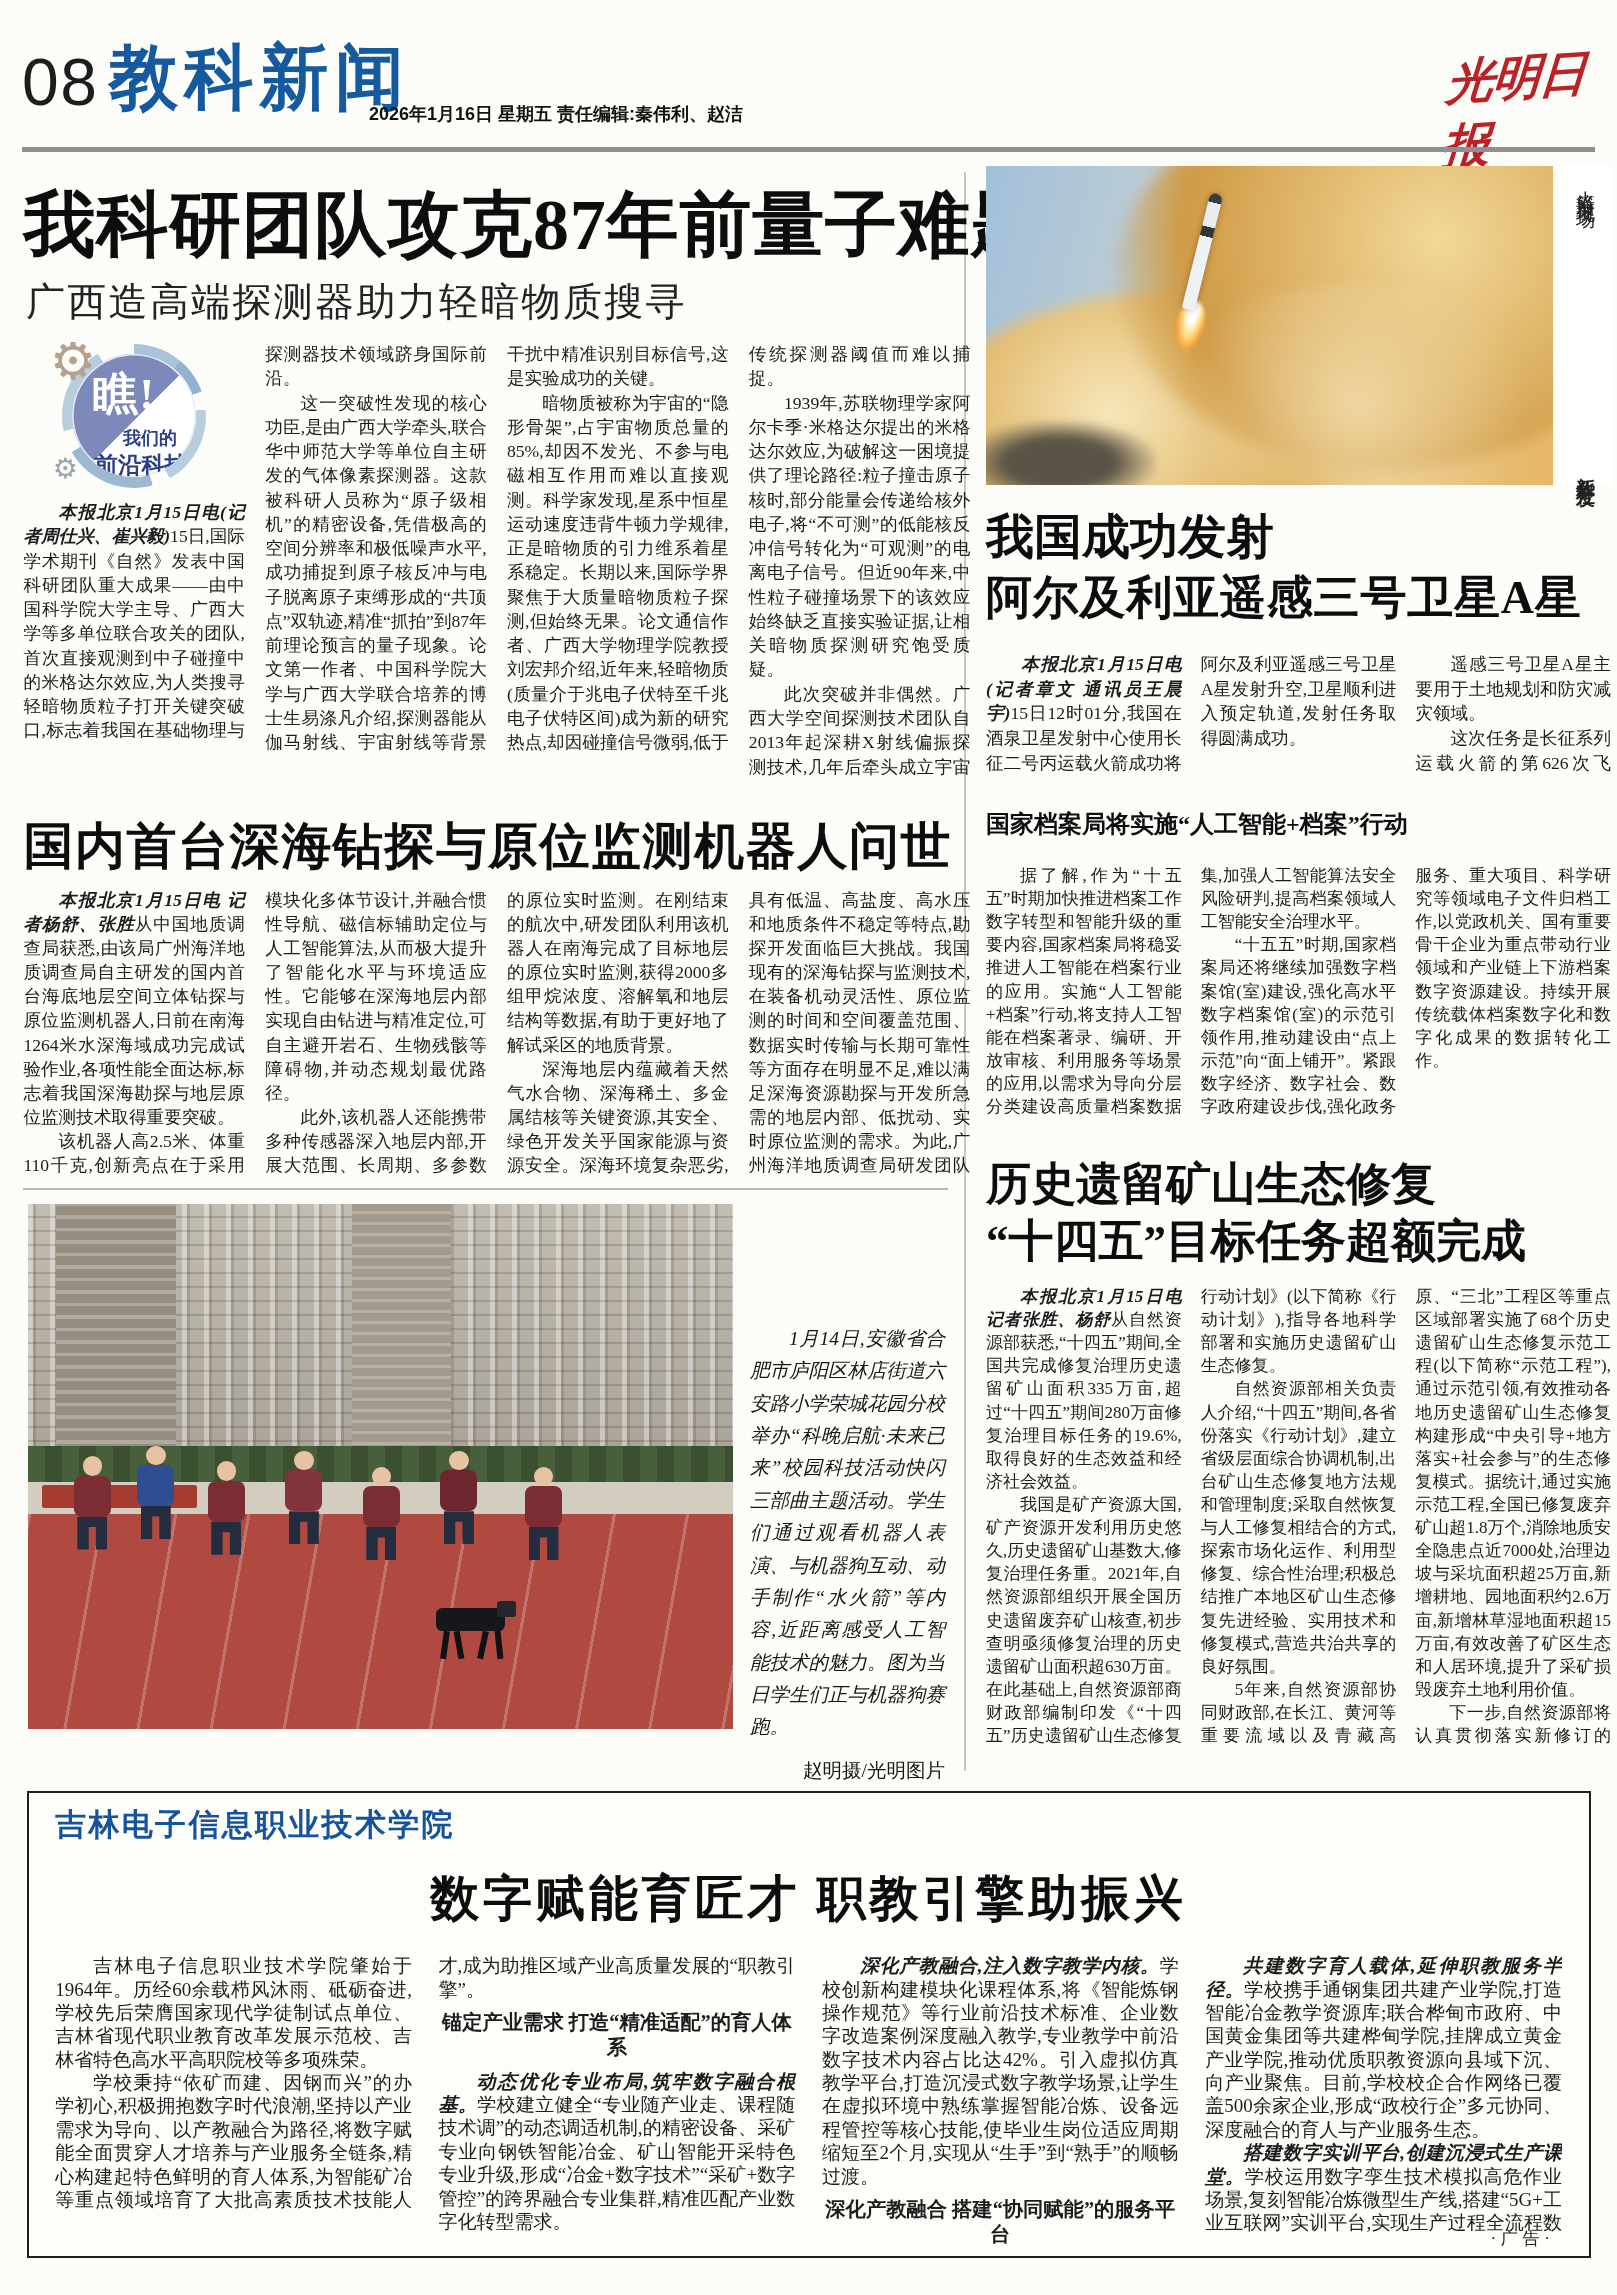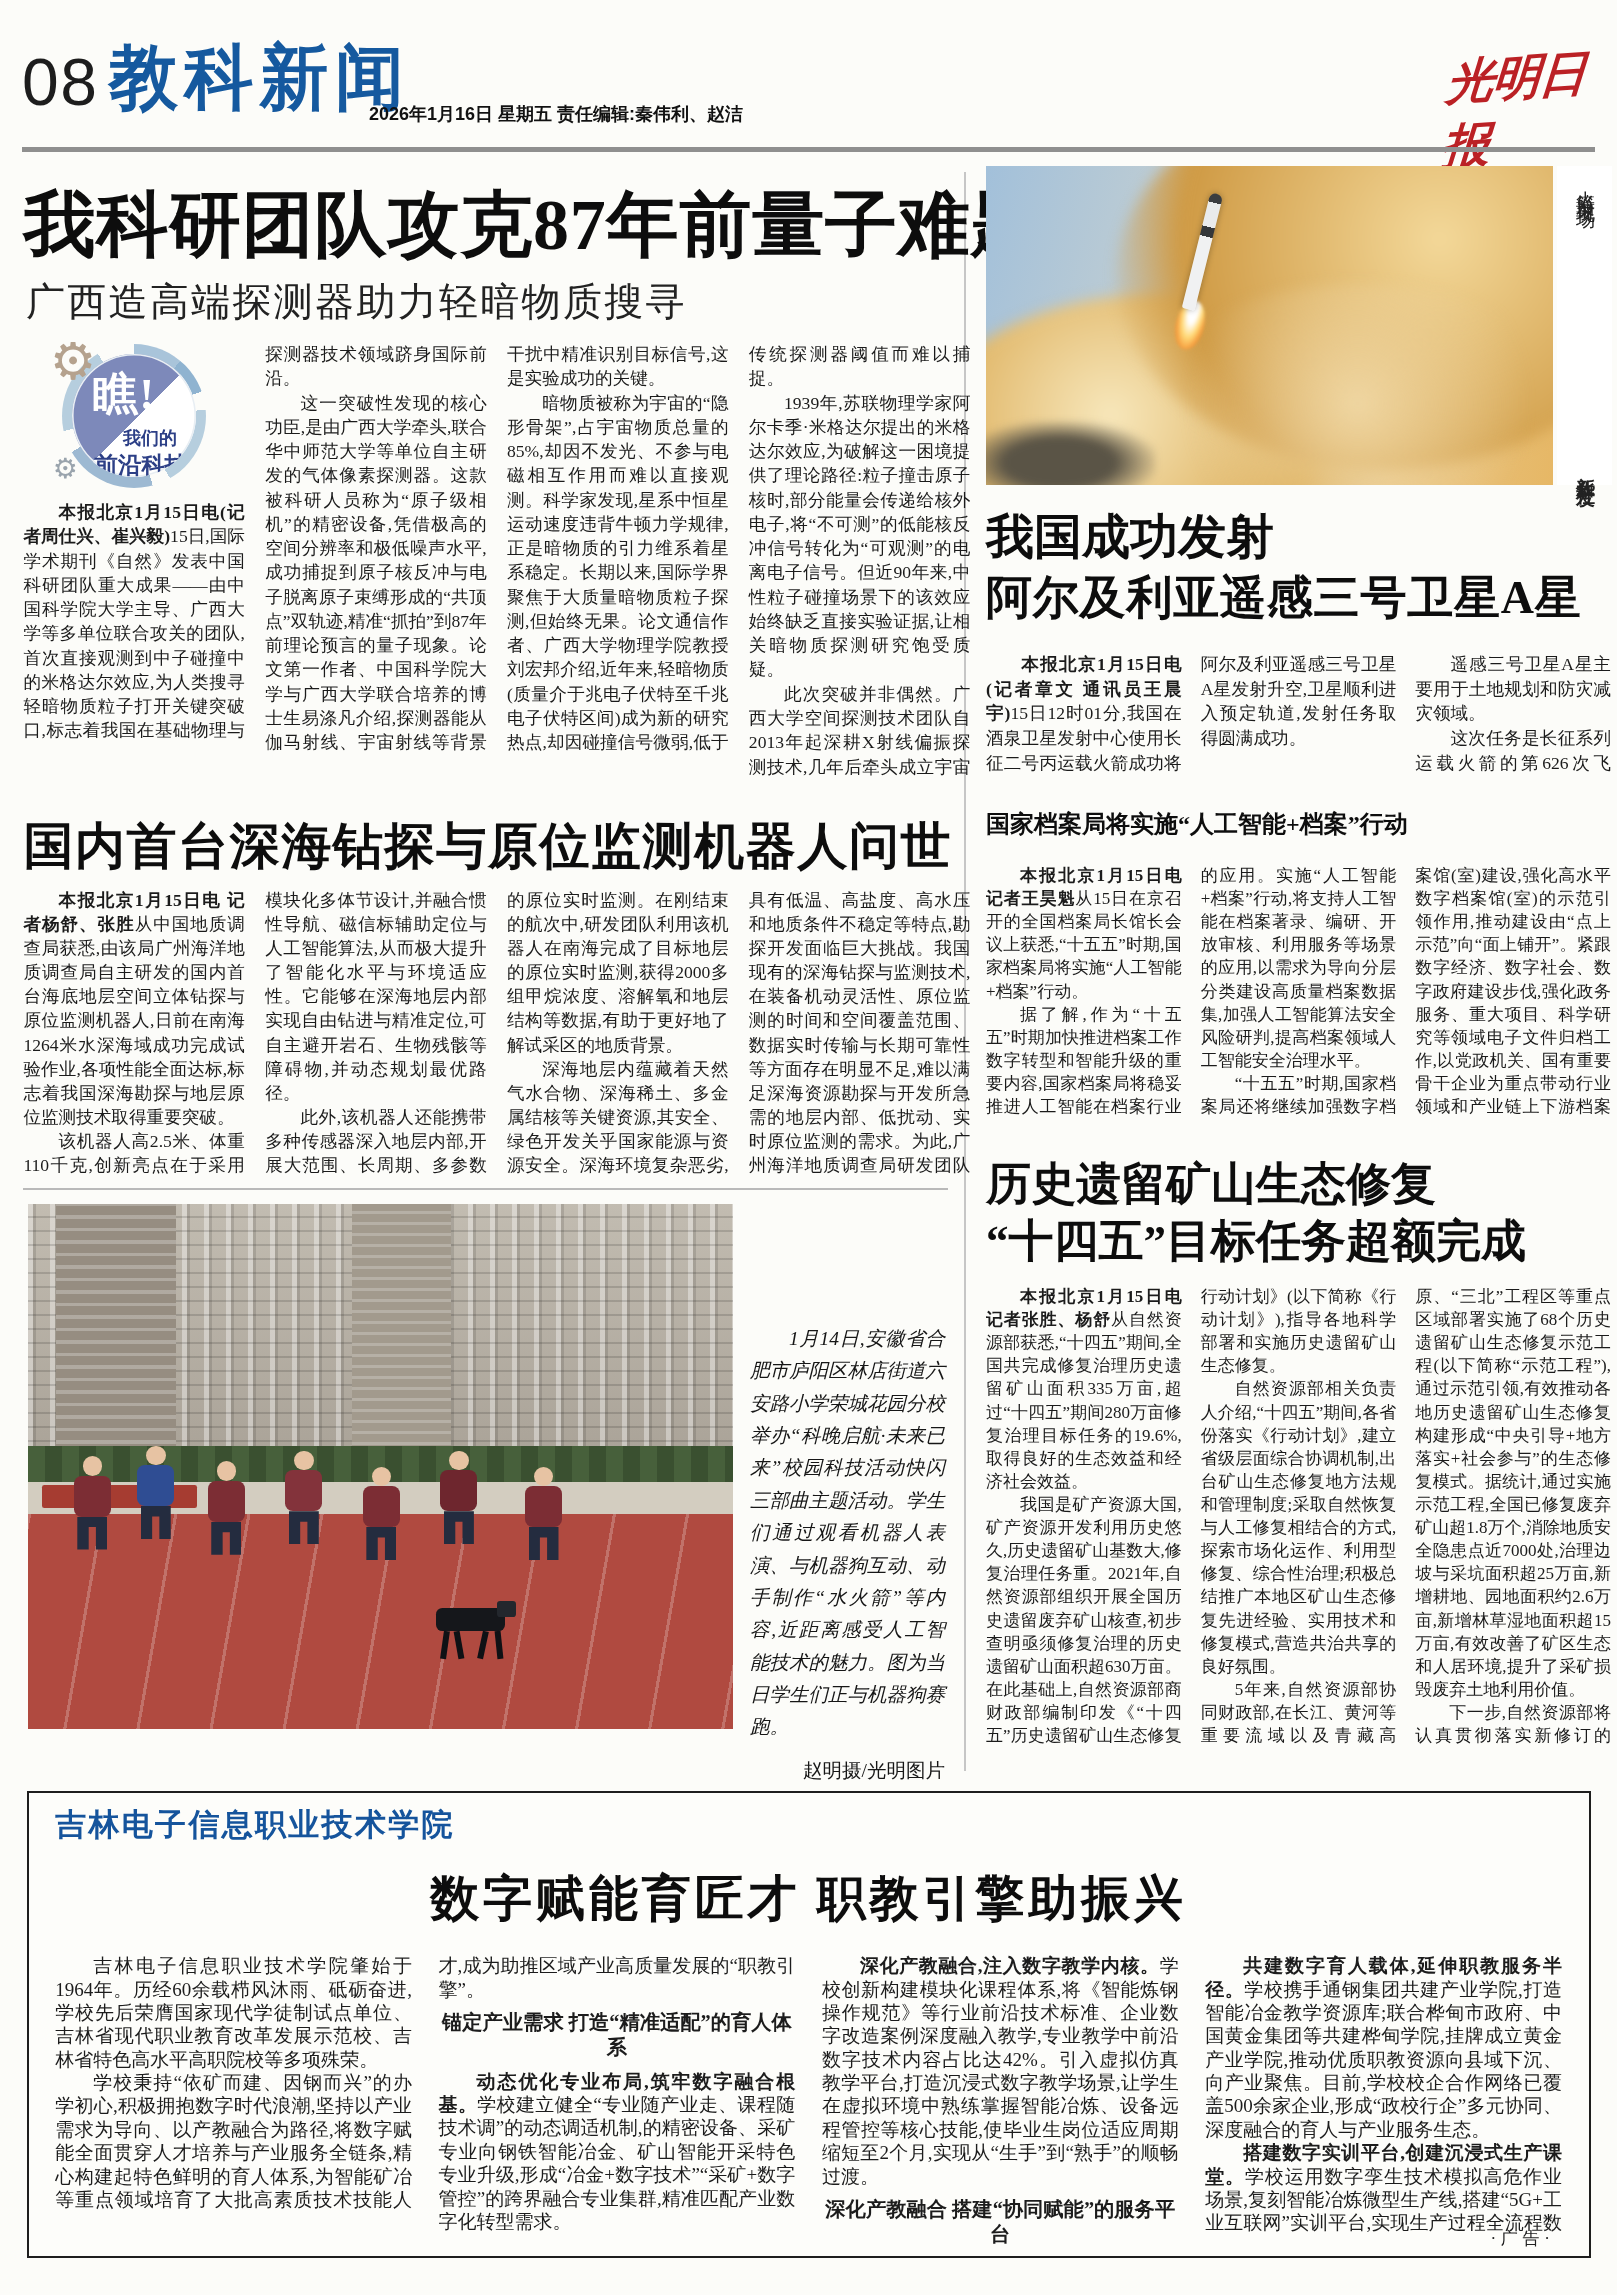--- a/index.html
+++ b/index.html
@@ -19,21 +19,21 @@
   #masthead{left:1444px;top:45px;font-size:48px;font-weight:900;color:#bb2125;
     font-style:italic;letter-spacing:-1.6px;transform:rotate(-4deg) skewX(-8deg);}
   #header-rule{left:22px;top:147px;width:1573px;height:4.7px;background:#8f8f8f;}
   #vrule{left:964px;top:172px;width:1.6px;height:1599px;background:#c6c6c6;}
   #mid-rule{left:23.4px;top:1188px;width:925px;height:1.6px;background:#b9b9b9;}
 
   
   .hl{font-weight:900;white-space:nowrap;color:#0d0d0d;}
   .body-cols{column-fill:auto;text-align:justify;overflow:hidden;color:#1b1b1b;}
   .para{margin:0;text-indent:2em;}
-  .lead{font-weight:700;}
+  .lead{font-weight:700;font-style:italic;}
 
   
   #lead-headline{left:23.4px;top:177px;font-size:72px;letter-spacing:0.8px;}
   #lead-subhead{left:26px;top:275px;font-size:39px;font-weight:400;letter-spacing:2.3px;color:#222;}
   #lead-body{left:23.4px;top:342px;width:947px;height:449px;
     column-count:4;column-gap:20.3px;font-size:17.6px;line-height:1.38;}
   
   .badge{width:144px;height:144px;margin:1.6px auto 12.5px auto;position:relative;break-inside:avoid;}
   .badge-ring{position:absolute;inset:0;border-radius:50%;
     background:conic-gradient(#a9c4da 0 40deg,#8fb3d0 40deg 70deg,rgba(0,0,0,0) 70deg 85deg,
@@ -192,21 +192,20 @@
 <div class="abs body-cols" id="deepsea-body">
   <p class="para"><span class="lead">本报北京1月15日电  记者杨舒、张胜</span><span>从中国地质调查局获悉,由该局广州海洋地质调查局自主研发的国内首台海底地层空间立体钻探与原位监测机器人,日前在南海1264米水深海域成功完成试验作业,各项性能全面达标,标志着我国深海勘探与地层原位监测技术取得重要突破。</span></p>
   <p class="para">该机器人高2.5米、体重110千克,创新亮点在于采用模块化多体节设计,并融合惯性导航、磁信标辅助定位与人工智能算法,从而极大提升了智能化水平与环境适应性。它能够在深海地层内部实现自由钻进与精准定位,可自主避开岩石、生物残骸等障碍物,并动态规划最优路径。</p>
   <p class="para">此外,该机器人还能携带多种传感器深入地层内部,开展大范围、长周期、多参数的原位实时监测。在刚结束的航次中,研发团队利用该机器人在南海完成了目标地层的原位实时监测,获得2000多组甲烷浓度、溶解氧和地层结构等数据,有助于更好地了解试采区的地质背景。</p>
   <p class="para">深海地层内蕴藏着天然气水合物、深海稀土、多金属结核等关键资源,其安全、绿色开发关乎国家能源与资源安全。深海环境复杂恶劣,具有低温、高盐度、高水压和地质条件不稳定等特点,勘探开发面临巨大挑战。我国现有的深海钻探与监测技术,在装备机动灵活性、原位监测的时间和空间覆盖范围、数据实时传输与长期可靠性等方面存在明显不足,难以满足深海资源勘探与开发所急需的地层内部、低扰动、实时原位监测的需求。为此,广州海洋地质调查局研发团队利用理论分析、数值模拟、室内试验及现场测试等手段,突破多项关键技术,研制出国内首台兼具深海地层自由钻探与原位智能监测功能的深海机器人。</p>
 
 </div>
 
 <div class="abs hl" id="archives-headline">国家档案局将实施“人工智能+档案”行动</div>
 <div class="abs body-cols" id="archives-body">
-  <p class="para"><span class="lead">本报北京1月15日电  记者王昊魁</span><span>从15日在京召开的全国档案局长馆长会议上获悉,“十五五”时期,国家档案局将实施“人工智能+档案”行动。</span></p>
   <p class="para">据了解,作为“十五五”时期加快推进档案工作数字转型和智能升级的重要内容,国家档案局将稳妥推进人工智能在档案行业的应用。实施“人工智能+档案”行动,将支持人工智能在档案著录、编研、开放审核、利用服务等场景的应用,以需求为导向分层分类建设高质量档案数据集,加强人工智能算法安全风险研判,提高档案领域人工智能安全治理水平。</p>
   <p class="para">“十五五”时期,国家档案局还将继续加强数字档案馆(室)建设,强化高水平数字档案馆(室)的示范引领作用,推动建设由“点上示范”向“面上铺开”。紧跟数字经济、数字社会、数字政府建设步伐,强化政务服务、重大项目、科学研究等领域电子文件归档工作,以党政机关、国有重要骨干企业为重点带动行业领域和产业链上下游档案数字资源建设。持续开展传统载体档案数字化和数字化成果的数据转化工作。</p>
 </div>
 
 <div class="abs hl" id="mine-h1">历史遗留矿山生态修复</div>
 <div class="abs hl" id="mine-h2">“十四五”目标任务超额完成</div>
 <div class="abs body-cols" id="mine-body">
   <p class="para"><span class="lead">本报北京1月15日电  记者张胜、杨舒</span><span>从自然资源部获悉,“十四五”期间,全国共完成修复治理历史遗留矿山面积335万亩,超过“十四五”期间280万亩修复治理目标任务的19.6%,取得良好的生态效益和经济社会效益。</span></p>
   <p class="para">我国是矿产资源大国,矿产资源开发利用历史悠久,历史遗留矿山基数大,修复治理任务重。2021年,自然资源部组织开展全国历史遗留废弃矿山核查,初步查明亟须修复治理的历史遗留矿山面积超630万亩。在此基础上,自然资源部商财政部编制印发《“十四五”历史遗留矿山生态修复行动计划》(以下简称《行动计划》),指导各地科学部署和实施历史遗留矿山生态修复。</p>
   <p class="para">自然资源部相关负责人介绍,“十四五”期间,各省份落实《行动计划》,建立省级层面综合协调机制,出台矿山生态修复地方法规和管理制度;采取自然恢复与人工修复相结合的方式,探索市场化运作、利用型修复、综合性治理;积极总结推广本地区矿山生态修复先进经验、实用技术和修复模式,营造共治共享的良好氛围。</p>

